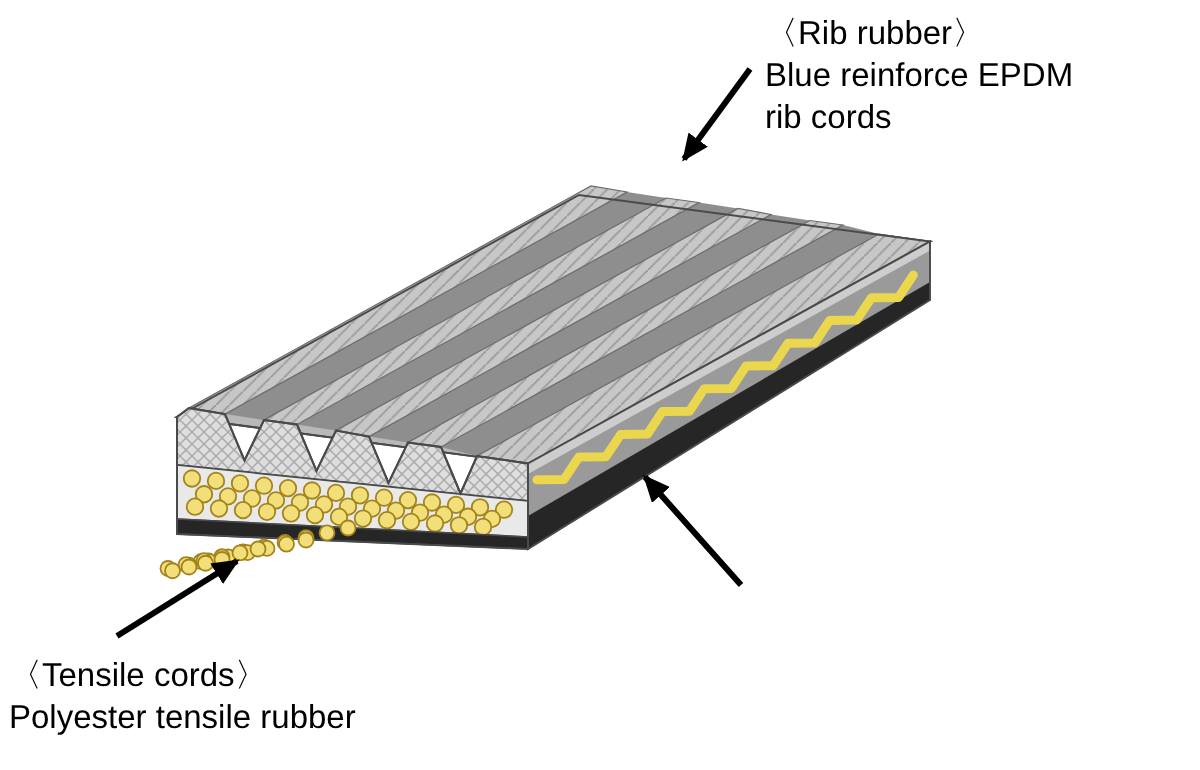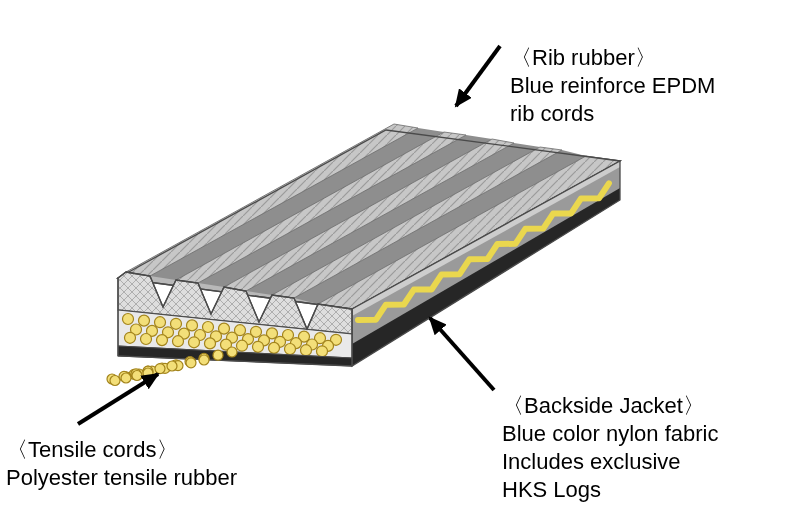--- a/index.html
+++ b/index.html
@@ -131,31 +131,25 @@
         </g>
     </g>
 
     <g stroke="#000" stroke-width="4">
       <line x1="500" y1="46" x2="456" y2="106" marker-end="url(#arrow)"></line>
       <line x1="78" y1="424" x2="158" y2="374" marker-end="url(#arrow)"></line>
       <line x1="494" y1="390" x2="430" y2="318" marker-end="url(#arrow)"></line>
     </g>
   </svg>
 
-  <div class="callout" style="left:510px;top:8px;margin-top:36px;">
+  <div class="callout" style="left:510px;top:8px;">
     <div>〈Rib rubber〉</div>
     <div>Blue reinforce EPDM</div>
     <div>rib cords</div>
   </div>
 
   <div class="callout" style="left:6px;top:436px;">
     <div>〈Tensile cords〉</div>
     <div>Polyester tensile rubber</div>
   </div>
 
-  <div class="callout" style="left:502px;top:392px;">
-    <div>〈Backside Jacket〉</div>
-    <div>Blue color nylon fabric</div>
-    <div>Includes exclusive</div>
-    <div>HKS Logs</div>
-  </div>
 
 </div>
 
 </body></html>

